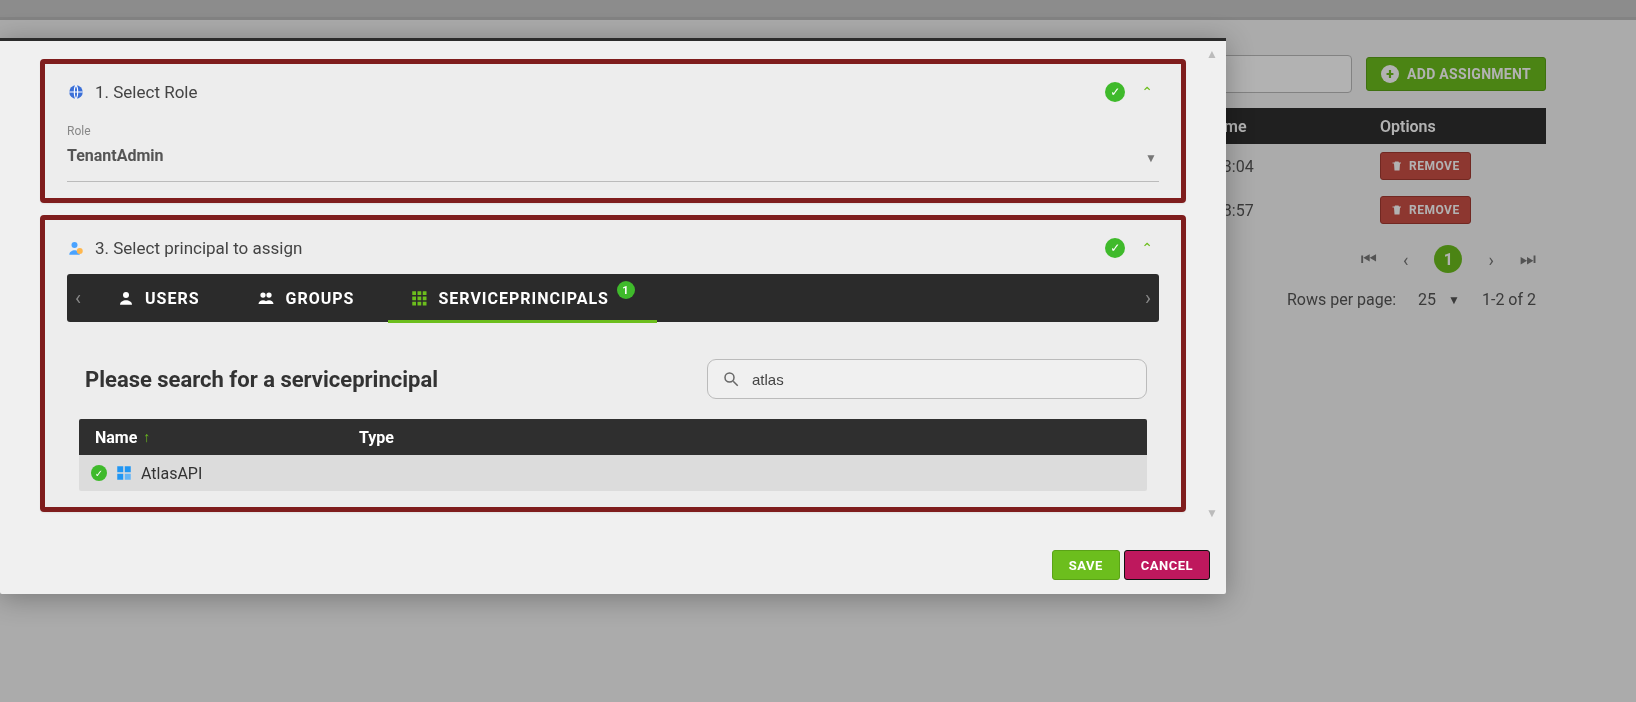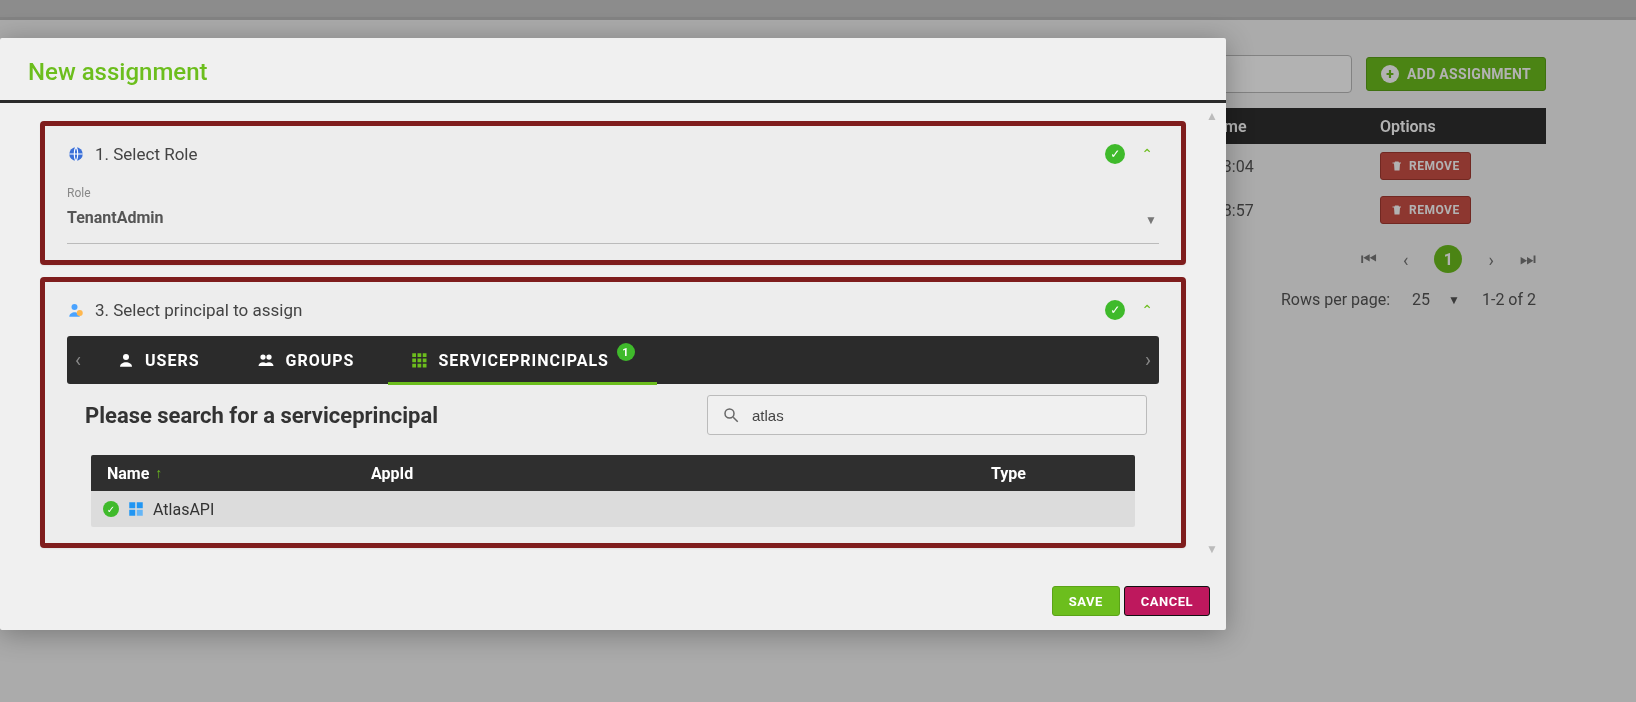--- a/index.html
+++ b/index.html
@@ -122,21 +122,21 @@
     display:flex; align-items:center; justify-content:center;
     font-weight:700;
   }
   .rows-per-page {
     position: absolute;
     top: 290px; right: 100px;
     display: flex; align-items: center; gap: 22px;
     color: #555;
     font-size: 16px;
   }
-  .rpp-select { display:flex; align-items:center; gap:18px; color:#555; }
+  .rpp-select { display:flex; align-items:center; gap:12px; color:#555; }
   .rpp-select .caret { font-size: 12px; }
 
   
   .modal {
     position: absolute;
     left: 0; top: 38px;
     width: 1226px;
     background: #f0f0f0;
     box-shadow: 0 4px 28px rgba(0,0,0,0.3);
     border-radius: 2px;
@@ -214,40 +214,40 @@
   .tab .badge {
     background: #3fba2b; color:#fff;
     width:18px; height:18px; border-radius:50%;
     font-size:11px; font-weight:700;
     display:flex; align-items:center; justify-content:center;
     margin-left:-2px; position:relative; top:-8px;
   }
 
   .search-row {
     display:flex; align-items:center; justify-content:space-between;
-    margin-top: 11px;
+    margin-top: 37px;
     gap: 30px;
   }
   .search-prompt {
     font-size: 22px; font-weight:700; color:#333;
     margin-left: 18px;
   }
   .search-box {
     display:flex; align-items:center; gap:10px;
-    border:1px solid #bbb; border-radius:3px;
+    border:1px solid #bbb; border-radius:9px;
     background:#f0f0f0;
     height: 40px; padding: 0 14px;
     width: 440px;
     margin-right: 12px;
   }
   .search-box input {
     border:none; outline:none; background:transparent;
     font-size: 15px; color:#444; flex:1;
   }
-  .results-table { margin: 20px 24px 0; border-radius:2px; overflow:hidden; }
+  .results-table { margin: 20px 12px 0; border-radius:2px; overflow:hidden; }
   .thead {
     background:#2f2f2f; color:#fff; height:36px;
     display:flex; align-items:center; font-weight:700;
   }
   .thead .c1 { width: 280px; padding-left: 16px; display:flex; align-items:center; gap:6px;}
   .thead .c2 { width: 620px; }
   .thead .c3 { flex:1; }
   .trow {
     background:#dcdcdc; height:36px;
     display:flex; align-items:center;
@@ -342,21 +342,20 @@
       <span>25</span>
       <span class="caret">▼</span>
     </span>
     <span>1-2 of 2</span>
   </div>
 </div>
 
 <div class="page-dim"></div>
 
 <div class="modal">
-  <div class="modal-title">New assignment</div>
   <div class="modal-sep"></div>
 
   <div class="modal-body">
     <div class="modal-scroll-ind modal-scroll-top">▲</div>
 
     <div class="card">
       <div class="card-head">
         <span class="ico">
           <svg width="18" height="18" viewBox="0 0 24 24">
               <circle cx="12" cy="12" r="9" fill="#3a6fd8"></circle>
@@ -443,21 +442,20 @@
           <input type="text" value="atlas" style="">
         </div>
       </div>
 
       <div class="results-table">
         <div class="thead">
           <div class="c1">
             <span>Name</span>
             <span class="sort-arrow">↑</span>
           </div>
-          <div class="c2">AppId</div>
           <div class="c3">Type</div>
         </div>
         <div class="trow">
           <div class="c1">
             <span class="check-circle" style="width:16px;height:16px;font-size:10px">✓</span>
             <span class="ico">
               <svg width="18" height="18" viewBox="0 0 24 24">
                   <rect x="3" y="3" width="8" height="8" fill="#2196f3"></rect>
                   <rect x="13" y="3" width="8" height="8" fill="#2196f3"></rect>
                   <rect x="3" y="13" width="8" height="8" fill="#2196f3"></rect>

